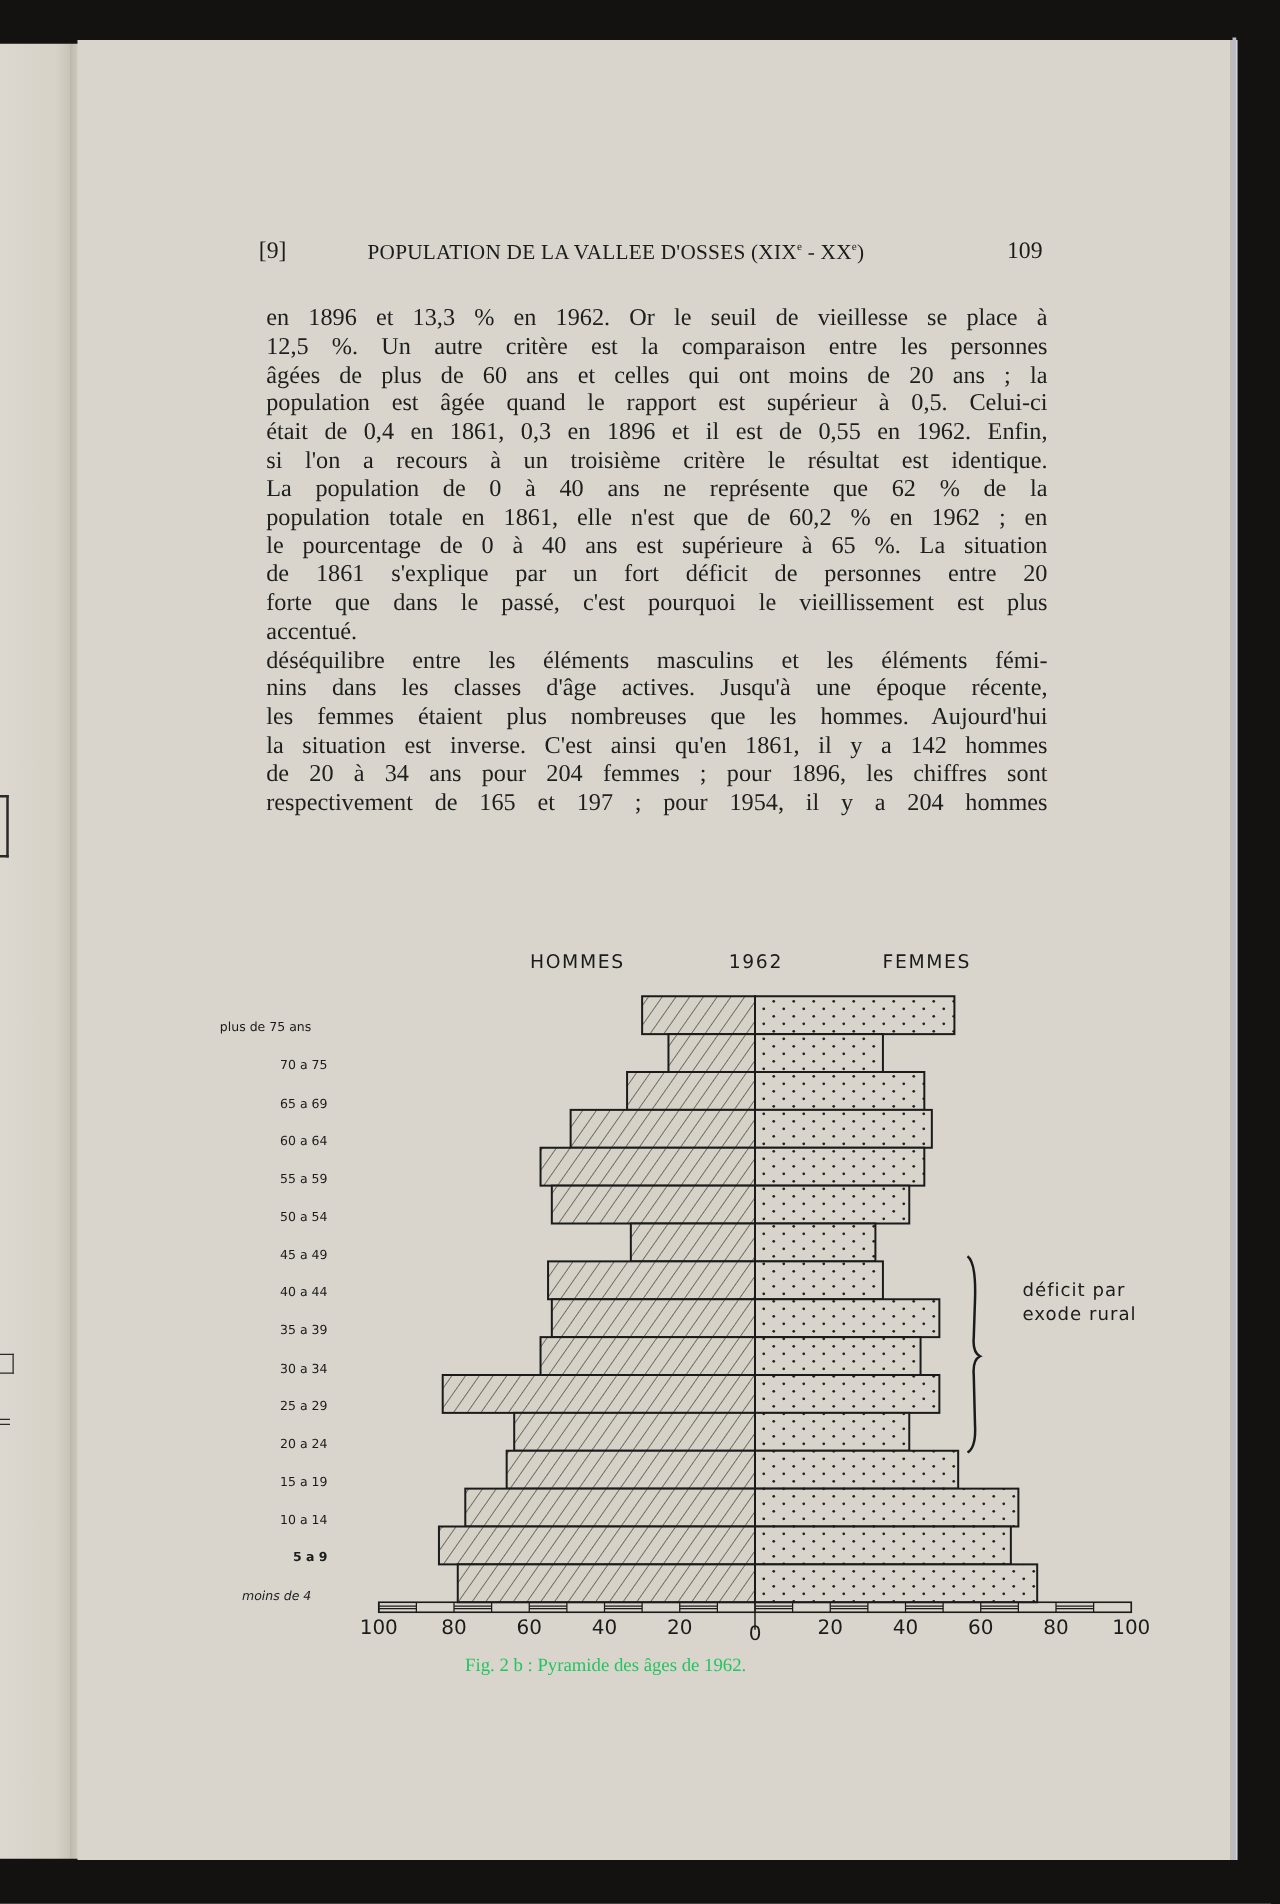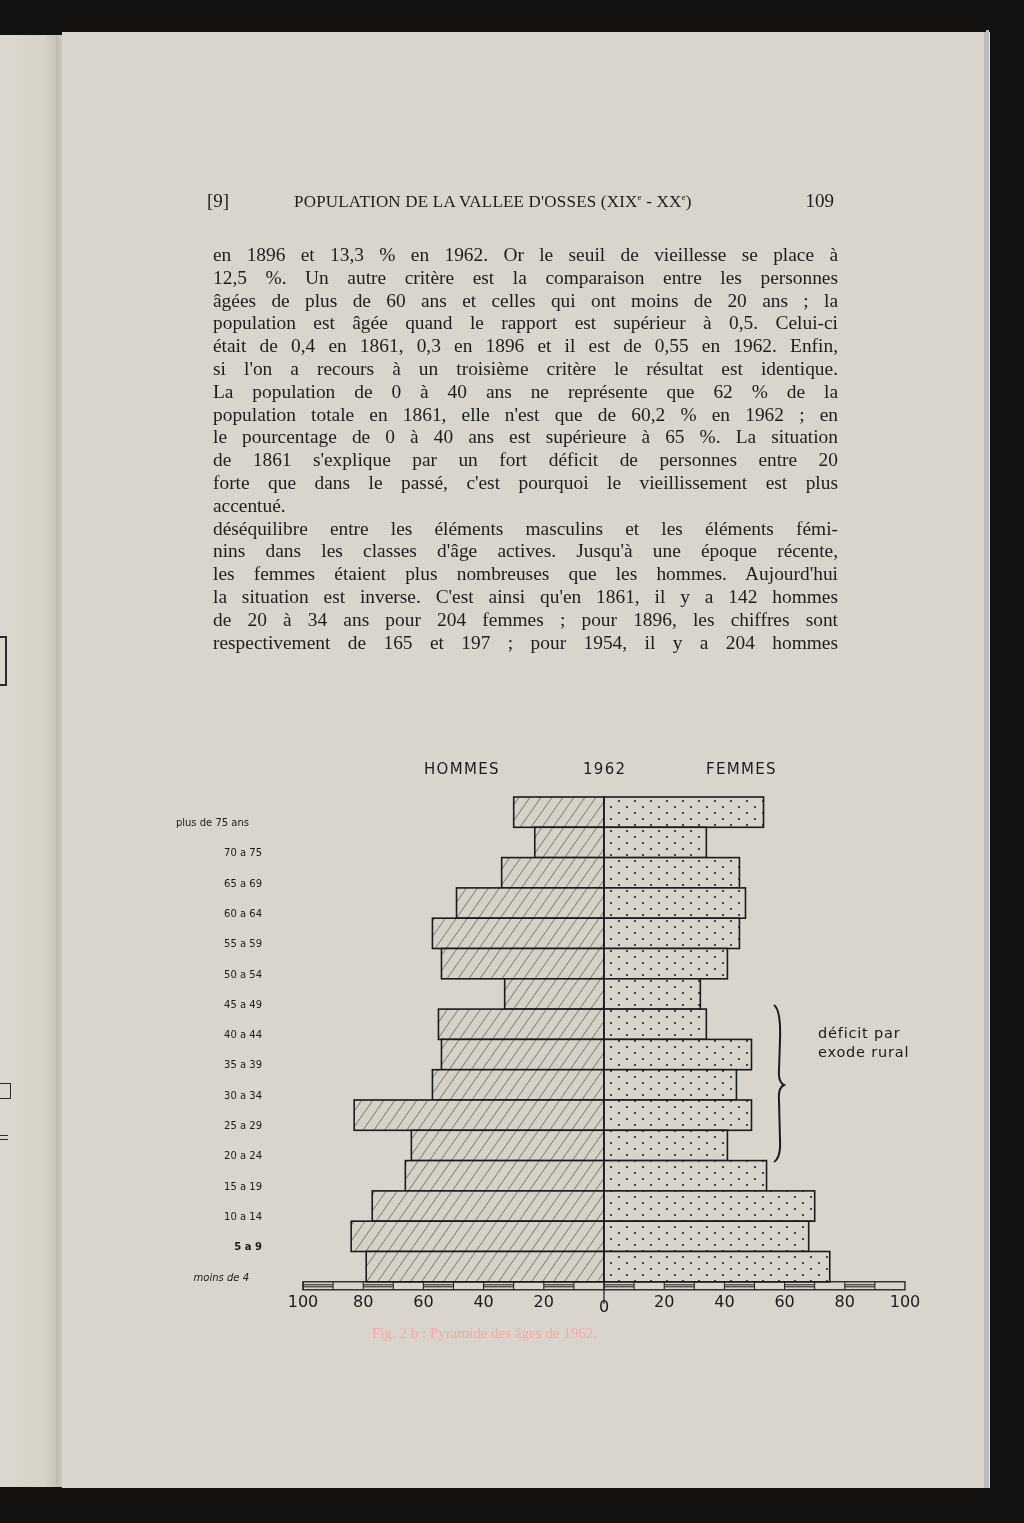--- a/index.html
+++ b/index.html
@@ -40,21 +40,21 @@
     }
     .body-text p { margin: 0; text-align-last: justify; }
     .body-text p.last { text-align-last: left; }
     .body-text p.indent { text-indent: 36px; }
 
     .chart { position: absolute; left: 0; top: 0; width: 1024px; height: 1523px; pointer-events: none; }
     .chart * { pointer-events: auto; }
     .sans { font-family: "DejaVu Sans", sans-serif; color: #1b1b1b; }
     .chart-head { position: absolute; top: 760px; font-size: 15px; letter-spacing: 1.3px; }
     .row-label { position: absolute; font-size: 10px; text-align: left; white-space: nowrap; }
-    .caption { position: absolute; left: 372px; top: 1325px; font-size: 15px; color: #fca5a5; font-family: "Liberation Serif", serif; }
+    .caption { position: absolute; left: 372px; top: 1325px; font-size: 15px; color: #22c55e; font-family: "Liberation Serif", serif; }
     .brace-text { position: absolute; left: 806px; top: 1024px; font-size: 14.5px; line-height: 19px; letter-spacing: 0.8px; margin-left: 12px; }
     .tick { position: absolute; top: 1292px; font-size: 16px; transform: translateX(-50%); }
   </style>
 </head>
 <body>
 
 <div class="left-page">
   <div class="frag1"></div>
   <div class="frag2"></div>
   <div class="frag3"></div>

